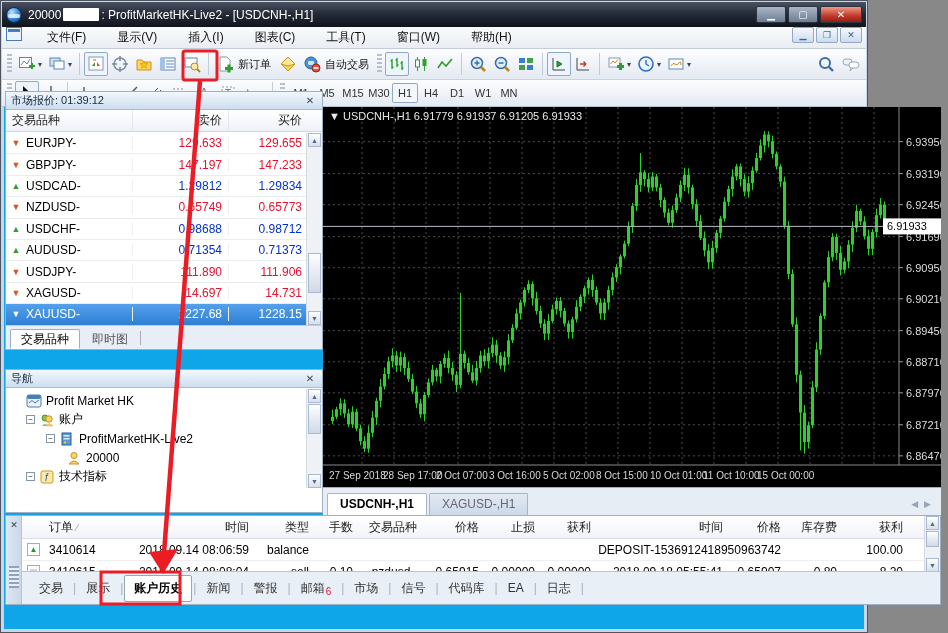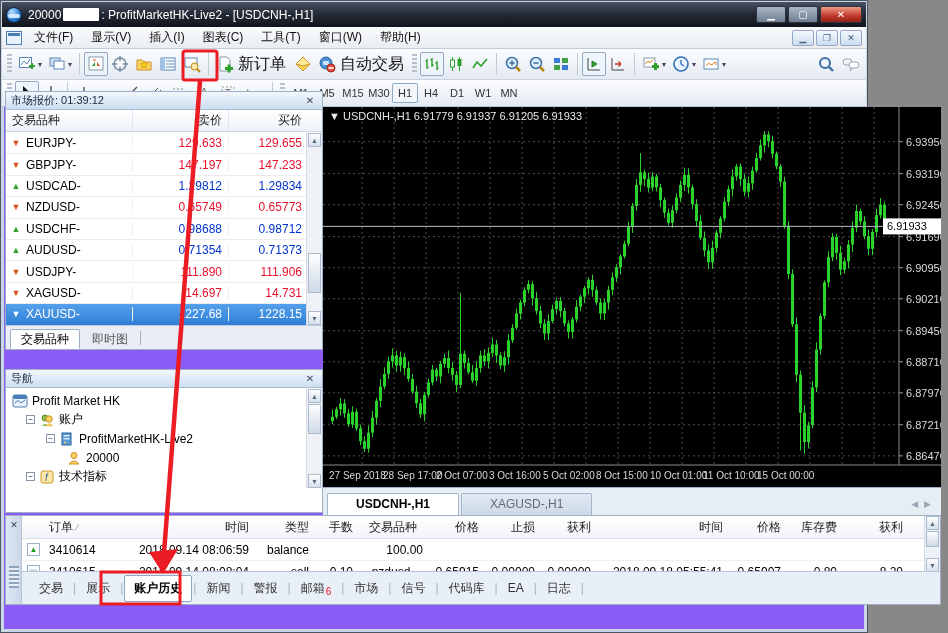--- a/index.html
+++ b/index.html
@@ -1,50 +1,50 @@
 <!DOCTYPE html>
 <html style="--annotation: #ec1c24; --price-down: #e8112d; --price-up: #0033cc; --arrow-down: #d9531e; --arrow-up: #2da32d; --candle: #2bd22b; --chart-bg: #000000; --chart-grid: #4d4d4d;"><head>
 <meta charset="utf-8">
 <style>
   html,body{margin:0;padding:0;width:948px;height:633px;overflow:hidden;
     font-family:"Liberation Sans","DejaVu Sans",sans-serif;font-size:12px;color:#222;background:#888;}
   *{box-sizing:border-box;}
-  #win{position:absolute;left:0;top:0;width:868px;height:633px;background:#8b5cf6;
+  #win{position:absolute;left:0;top:0;width:868px;height:633px;background:#0ea5e9;
     border:1px solid #4c5560;box-shadow:inset 0 0 0 3px #c8d6e8;}
   
   #titlebar{position:absolute;left:1px;top:1px;right:1px;height:25px;display:flex;align-items:center;gap:6px;
     padding:0 4px;background:linear-gradient(#4a5263 0%,#262c38 45%,#10141c 100%);color:#fff;}
   #logo{width:16px;height:16px;border-radius:50%;background:radial-gradient(circle at 35% 30%,#bfe3ff,#2d7fd4 55%,#0b3f78);
     border:1px solid #0a2f57;position:relative;flex:0 0 auto;}
   #logo::after{content:"";position:absolute;left:1px;right:1px;top:6px;height:4px;background:#e9f4ff;opacity:.85;border-radius:2px;}
   .redact{display:inline-block;width:36px;height:13px;background:#fff;margin:0 2px;vertical-align:-2px;border-radius:1px;}
   #caption{white-space:nowrap;font-size:12px;}
   #capbtns{margin-left:auto;display:flex;gap:2px;}
   .cap{width:30px;height:17px;border-radius:2px;border:1px solid #2c3440;display:flex;align-items:center;justify-content:center;
     font-size:10px;color:#fff;background:linear-gradient(#aab6c6,#6e7d92);}
   .cap.close{background:linear-gradient(#f09a86,#c0392b 60%,#8f1f12);width:42px;}
   
   #menubar{position:absolute;left:1px;top:26px;right:1px;height:22px;background:linear-gradient(#fafbfc,#e9edf2);
-    border-bottom:1px solid #c3ccd8;display:flex;align-items:center;padding:0 4px;gap:2px;}
+    border-bottom:1px solid #c3ccd8;display:flex;padding:0 4px;gap:15px;}
   .menu-item{padding:2px 8px;color:#111;}
   #menubar .mdibtns{margin-left:auto;display:flex;gap:2px;}
   .mdib{width:22px;height:16px;border:1px solid #93a8c4;border-radius:2px;background:linear-gradient(#f3f8fe,#ccdcf0);
     display:flex;align-items:center;justify-content:center;font-size:9px;color:#44617e;}
   .doc-ico{width:16px;height:14px;border:1px solid #4a7cb5;background:#eaf2fb;position:relative;margin-right:2px;}
   .doc-ico::after{content:"";position:absolute;left:1px;top:1px;right:1px;height:3px;background:#4a7cb5;}
   
   #tb1{position:absolute;left:1px;top:48px;right:1px;height:31px;background:linear-gradient(#fcfdfe,#e4eaf2);
     border-bottom:1px solid #c9d2de;display:flex;align-items:center;padding:0 2px;}
   #tb2{position:absolute;left:1px;top:79px;right:1px;height:27px;background:linear-gradient(#fcfdfe,#e4eaf2);
     border-bottom:1px solid #b9c4d2;display:flex;align-items:center;padding:0 2px;}
   .grip{width:5px;height:20px;margin:0 3px;background:repeating-linear-gradient(to bottom,#b6c0cd 0 2px,transparent 2px 4px);flex:0 0 auto;}
   .sep{width:1px;height:22px;background:#c2ccd9;margin:0 4px;flex:0 0 auto;}
   .tbtn{height:24px;min-width:24px;padding:0 2px;display:flex;align-items:center;justify-content:center;border:1px solid transparent;border-radius:2px;gap:2px;flex:0 0 auto;}
   .tbtn.pressed{background:#eef4fb;border-color:#93a8c4;}
-  .tbtn .lbl{font-size:16px;color:#111;padding:0 2px;}
+  .tbtn .lbl{font-size:11px;color:#111;padding:0 2px;}
   .caret{font-size:8px;color:#445;}
   .tf{min-width:26px;height:20px;display:flex;align-items:center;justify-content:center;font-size:11px;color:#333;border:1px solid transparent;border-radius:2px;flex:0 0 auto;}
   .tf.active{background:#f3f7fb;border-color:#8fa8c4;}
   
   .panel{position:absolute;background:#fff;border:1px solid #9fb0c6;}
   .panel-hdr{height:18px;background:linear-gradient(#f2f7fd,#cddef1);border-bottom:1px solid #aabcd2;
     display:flex;align-items:center;padding:0 5px;font-size:11px;color:#16283c;}
   .panel-x{margin-left:auto;font-size:10px;color:#445;width:14px;text-align:center;}
   #mw{left:4px;top:90px;width:318px;height:259px;}
   .mw-head{display:grid;grid-template-columns:126px 96px 80px;height:22px;background:linear-gradient(#ffffff,#eef2f7);
@@ -66,28 +66,28 @@
   .vscroll .sb{position:absolute;left:1px;right:1px;height:14px;background:linear-gradient(#fdfefe,#d7e0ec);border:1px solid #aab9cd;
     text-align:center;font-size:7px;color:#55687e;line-height:13px;}
   .vscroll .thumb{position:absolute;left:1px;right:1px;background:linear-gradient(#fdfefe,#cfd9e6);border:1px solid #aab9cd;}
   .tabstrip{position:absolute;left:0;right:0;bottom:0;height:24px;background:#e9eef6;border-top:1px solid #c2cddb;
     display:flex;align-items:flex-end;padding:0 4px;gap:2px;}
   .ptab{height:20px;padding:2px 10px;font-size:12px;color:#555;display:flex;align-items:center;}
   .ptab.active{background:#fff;border:1px solid #9fb0c6;border-bottom-color:#fff;color:#000;border-radius:2px 2px 0 0;}
   .ptab-sep{width:1px;height:14px;background:#aab;align-self:center;}
   #nav{left:4px;top:368px;width:318px;height:144px;}
   .tree{position:absolute;left:0;top:19px;right:16px;bottom:24px;padding:2px 0;}
-  .trow{height:19px;display:flex;align-items:center;gap:4px;padding-left:6px;color:#000;}
+  .trow{height:19px;display:flex;align-items:center;gap:4px;padding-left:20px;color:#000;}
   .expander{width:9px;height:9px;border:1px solid #8696a8;background:#fff;font-size:8px;line-height:7px;text-align:center;color:#333;flex:0 0 auto;}
   .nico{width:16px;height:14px;flex:0 0 auto;display:inline-block;}
   
   #chart-svg{position:absolute;left:322px;top:106px;}
   #chart-tabs{position:absolute;left:322px;top:486px;width:618px;height:28px;background:#e7edf5;border-top:1px solid #9fb0c6;
     display:flex;align-items:flex-end;padding:2px 4px 0 4px;gap:2px;}
-  .ctab{height:22px;padding:3px 28px;font-size:12px;color:#667;background:linear-gradient(#e2e9f2,#cdd9e8);
+  .ctab{height:22px;padding:3px 12px;font-size:12px;color:#667;background:linear-gradient(#e2e9f2,#cdd9e8);
     border:1px solid #a5b5ca;border-bottom:none;border-radius:2px 2px 0 0;}
   .ctab.active{background:#fff;color:#000;font-weight:bold;}
   .ctab-arrows{margin-left:auto;display:flex;gap:6px;color:#99a5b5;font-size:9px;padding:0 6px 6px 0;}
   
   #terminal{position:absolute;left:4px;top:514px;width:936px;height:90px;background:#fff;border:1px solid #9fb0c6;}
   #t-strip{position:absolute;left:0;top:0;bottom:0;width:16px;background:linear-gradient(90deg,#dde6f2,#cbd8e9);border-right:1px solid #b7c4d6;}
   #t-close{position:absolute;left:2px;top:3px;width:12px;height:12px;font-size:9px;color:#345;text-align:center;line-height:12px;}
   #t-grip{position:absolute;left:3px;bottom:16px;width:10px;height:22px;
     background:repeating-linear-gradient(to bottom,#8fa3bb 0 2px,#e8eef7 2px 4px);}
   #t-table{position:absolute;left:16px;top:0;right:1px;height:56px;overflow:hidden;}
@@ -908,20 +908,21 @@
         <div class="tr-r">库存费</div>
         <div class="tr-r">获利</div>
       </div>
       <div class="t-grid t-row">
         <div>
             <span class="t-ico up">▲</span>
           </div>
         <div>3410614</div>
         <div class="tr-r">2018.09.14 08:06:59</div>
         <div class="tr-r">balance</div>
+        <div style="grid-column:5/12;" class="tr-r">DEPOSIT-1536912418950963742</div>
         <div></div>
         <div class="tr-r">100.00</div>
       </div>
       <div class="t-grid t-row">
         <div>
             <span class="t-ico page">▤</span>
           </div>
         <div>3410615</div>
         <div class="tr-r">2018.09.14 08:08:04</div>
         <div class="tr-r">sell</div>

